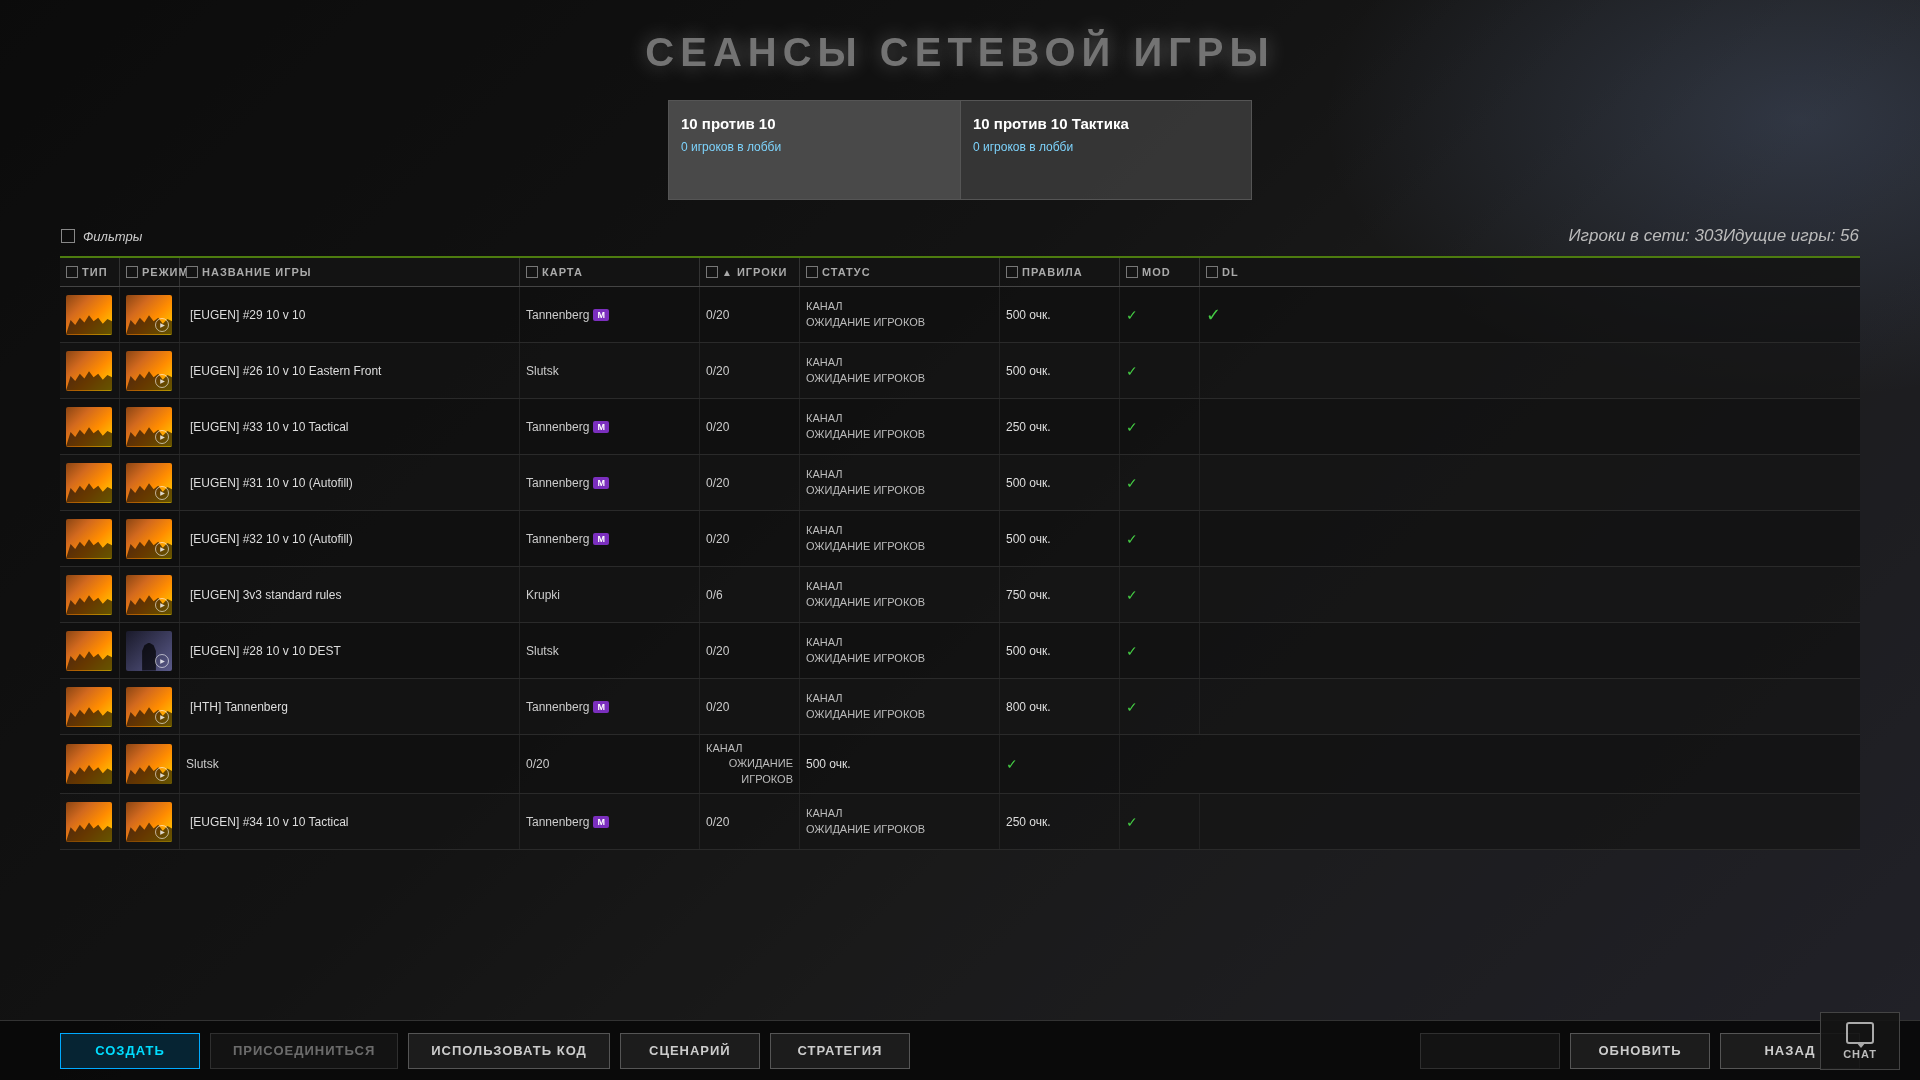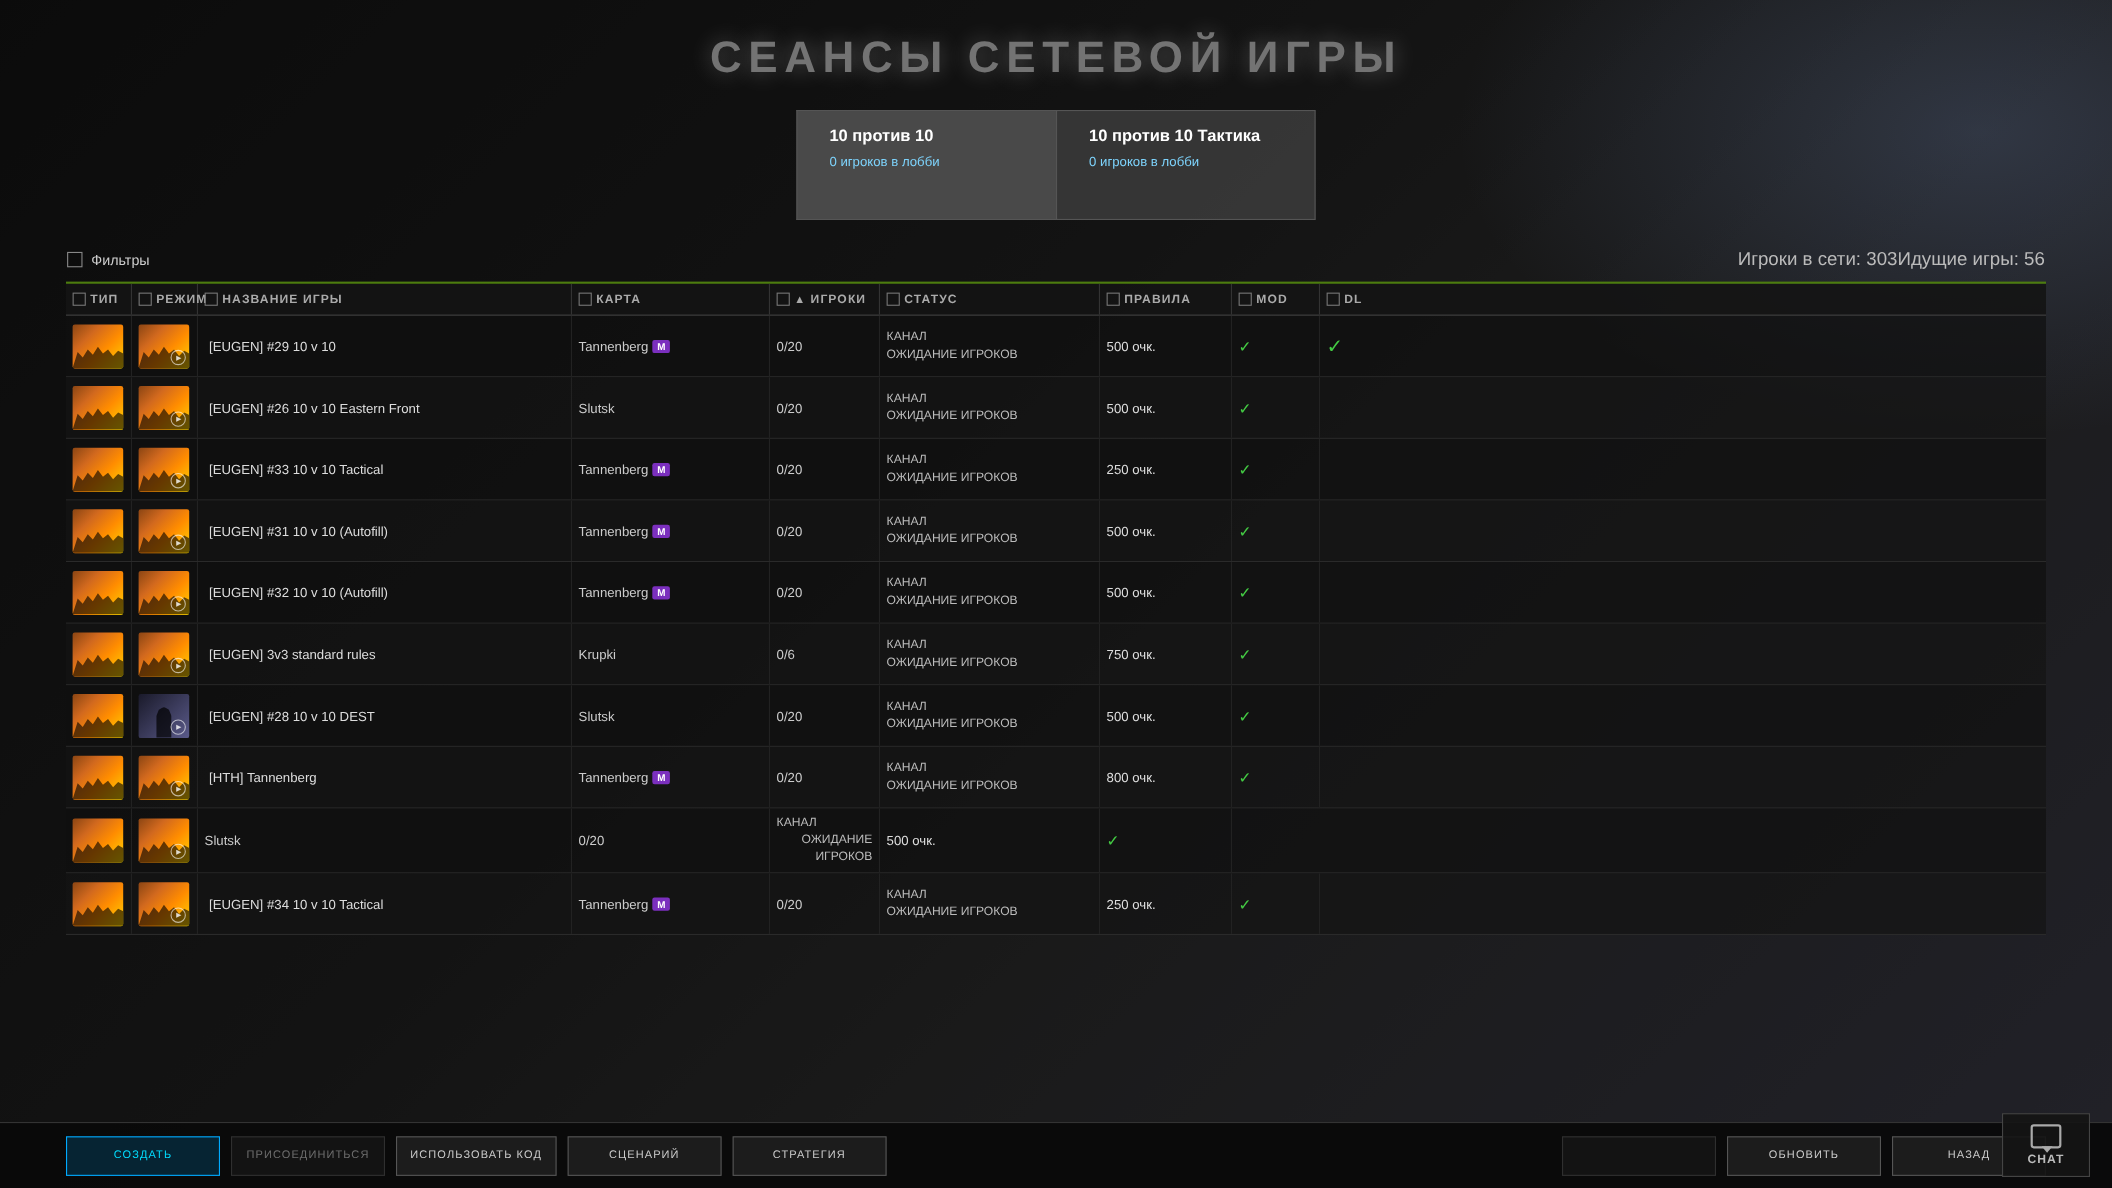--- a/index.html
+++ b/index.html
@@ -59,25 +59,25 @@
 
     
     .mode-cards {
       display: flex;
       gap: 0;
       justify-content: center;
       margin-bottom: 20px;
     }
 
     .mode-card {
-      width: 236px;
+      width: 292px;
       min-height: 100px;
       background: rgba(60,60,60,0.85);
       border: 1px solid #555;
-      padding: 14px 29px;
+      padding: 14px 12px;
       cursor: pointer;
     }
     .mode-card:first-child {
       border-right: none;
       background: rgba(80,80,80,0.9);
     }
     .mode-card-title {
       font-size: 15px;
       color: #ffffff;
       font-weight: bold;
@@ -87,20 +87,21 @@
       font-size: 12px;
       color: #7dd3fc;
     }
 
     
     .filters-row {
       display: flex;
       justify-content: space-between;
       padding: 6px 1px;
       margin-bottom: 4px;
+      font-style: italic;
     }
     .filters-left {
       display: flex;
       align-items: center;
       gap: 8px;
     }
     .filter-checkbox {
       width: 14px; height: 14px;
       border: 1px solid #888;
       background: transparent;
@@ -289,26 +290,26 @@
       border-top: 1px solid #333;
       display: flex;
       align-items: center;
       padding: 0 60px;
       gap: 10px;
       z-index: 20;
     }
 
     .btn {
       height: 36px;
-      padding: 0 12px;
+      padding: 0 22px;
       border: 1px solid #555;
       background: rgba(30,30,30,0.9);
       color: #ccc;
-      font-size: 10px;
-      font-weight: normal;
+      font-size: 13px;
+      font-weight: bold;
       letter-spacing: 1px;
       text-transform: uppercase;
       cursor: pointer;
       display: flex;
       align-items: center;
       justify-content: center;
       min-width: 140px;
     }
     .btn-primary {
       border-color: #00aaff;

